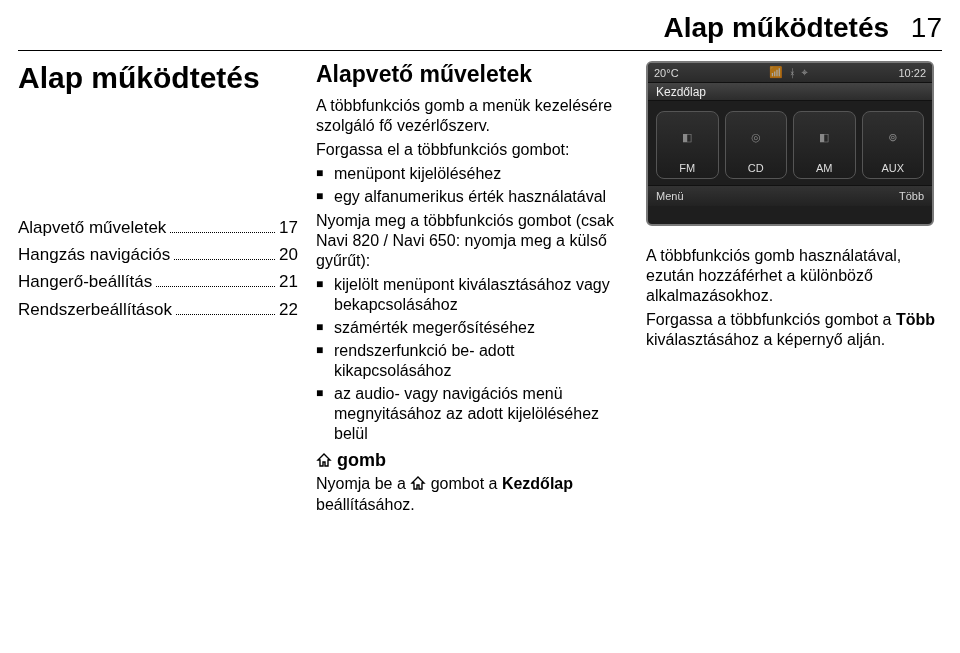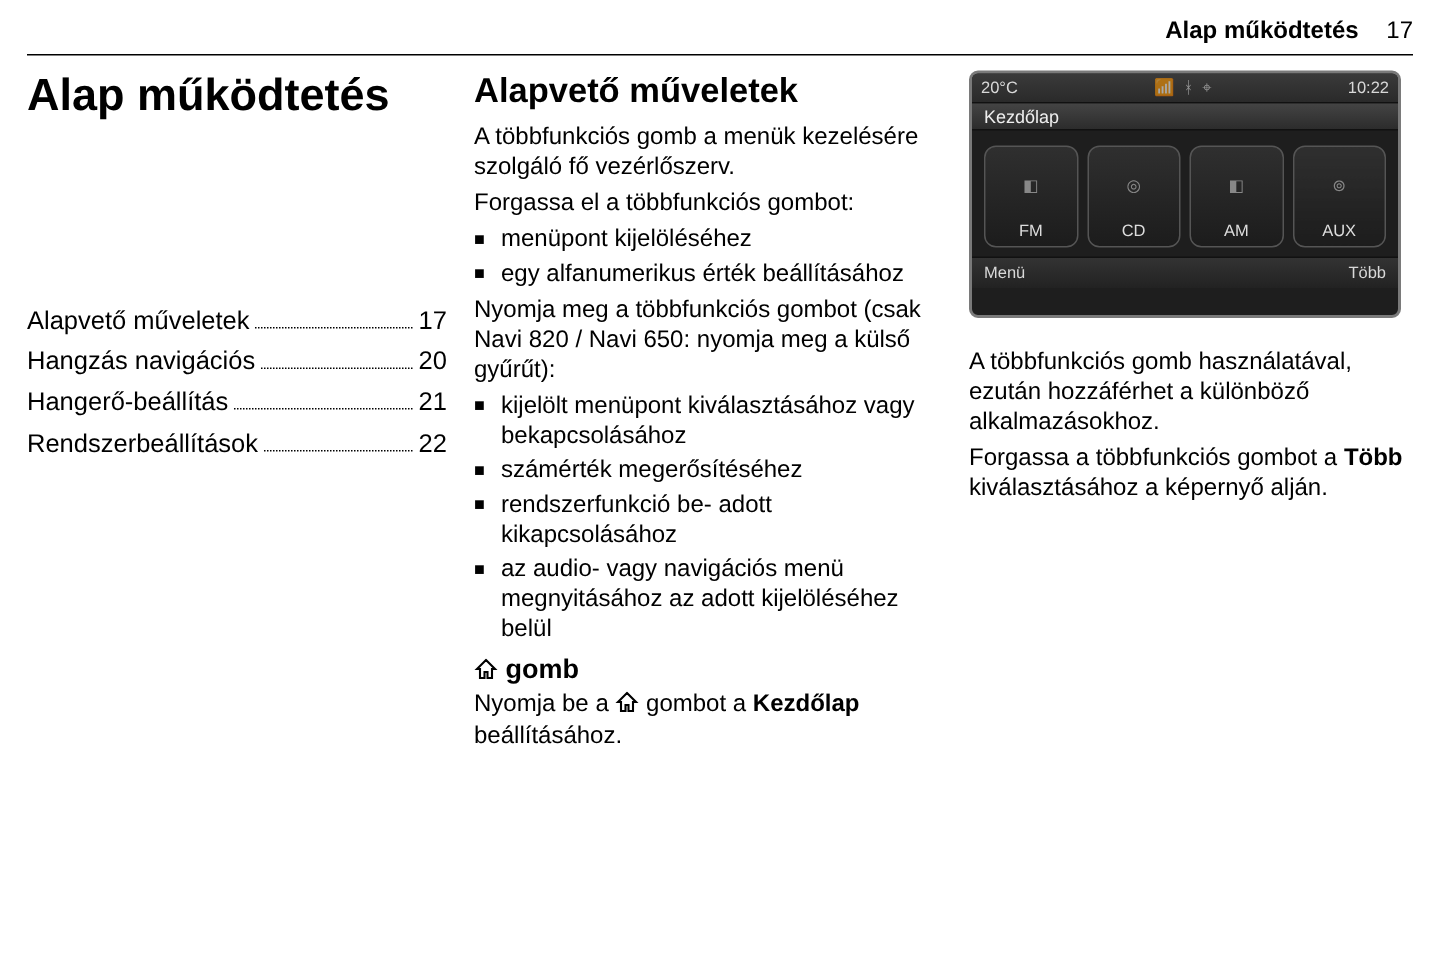--- a/index.html
+++ b/index.html
@@ -5,21 +5,21 @@
   * { box-sizing: border-box; margin: 0; padding: 0; }
   html, body { width: 960px; height: 653px; background: #fff; font-family: Arial, Helvetica, sans-serif; color: #000; }
   .page {
     position: relative;
     width: 960px;
     height: 653px;
     padding: 12px 18px 12px 18px;
   }
   .running-head {
     text-align: right;
-    font-size: 16px;
+    font-size: 28px;
     margin-bottom: 6px;
   }
   .running-title { font-weight: bold; }
   .running-page { font-weight: normal; margin-left: 14px; }
   .hr { border: none; border-top: 1px solid #000; margin: 4px 0 10px 0; }
   .cols {
     display: flex;
     gap: 18px;
   }
   .col { flex: 1 1 0; min-width: 0; }
@@ -184,21 +184,21 @@
         </div>
       </div>
     </div>
 
     <div class="col col2">
       <div class="h2">Alapvető műveletek</div>
       <div class="p">A többfunkciós gomb a menük kezelésére szolgáló fő vezérlőszerv.</div>
       <div class="p">Forgassa el a többfunkciós gombot:</div>
       <ul class="bullets">
         <li>menüpont kijelöléséhez</li>
-        <li>egy alfanumerikus érték beállításához</li>
+        <li>egy alfanumerikus érték használatával</li>
       </ul>
       <div class="p">Nyomja meg a többfunkciós gombot (csak Navi 820 / Navi 650: nyomja meg a külső gyűrűt):</div>
       <ul class="bullets">
         <li>kijelölt menüpont kiválasztásához vagy bekapcsolásához</li>
         <li>számérték megerősítéséhez</li>
         <li>rendszerfunkció be- adott kikapcsolásához</li>
         <li>az audio- vagy navigációs menü megnyitásához az adott kijelöléséhez belül</li>
       </ul>
 
       <div class="h3">

